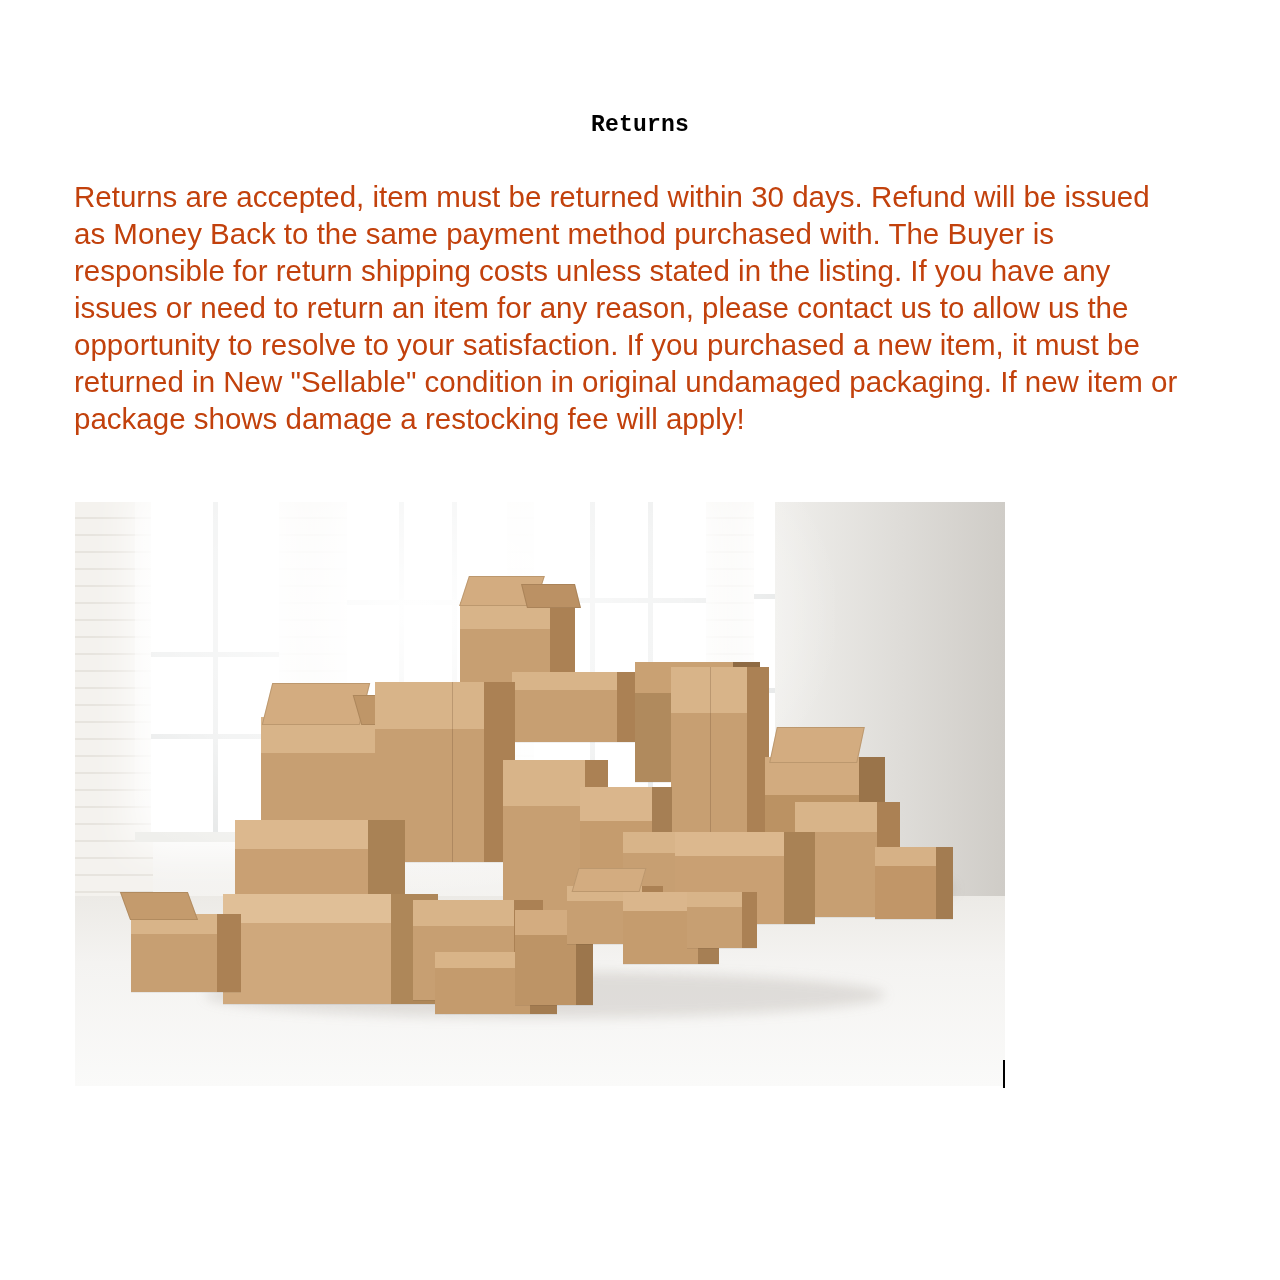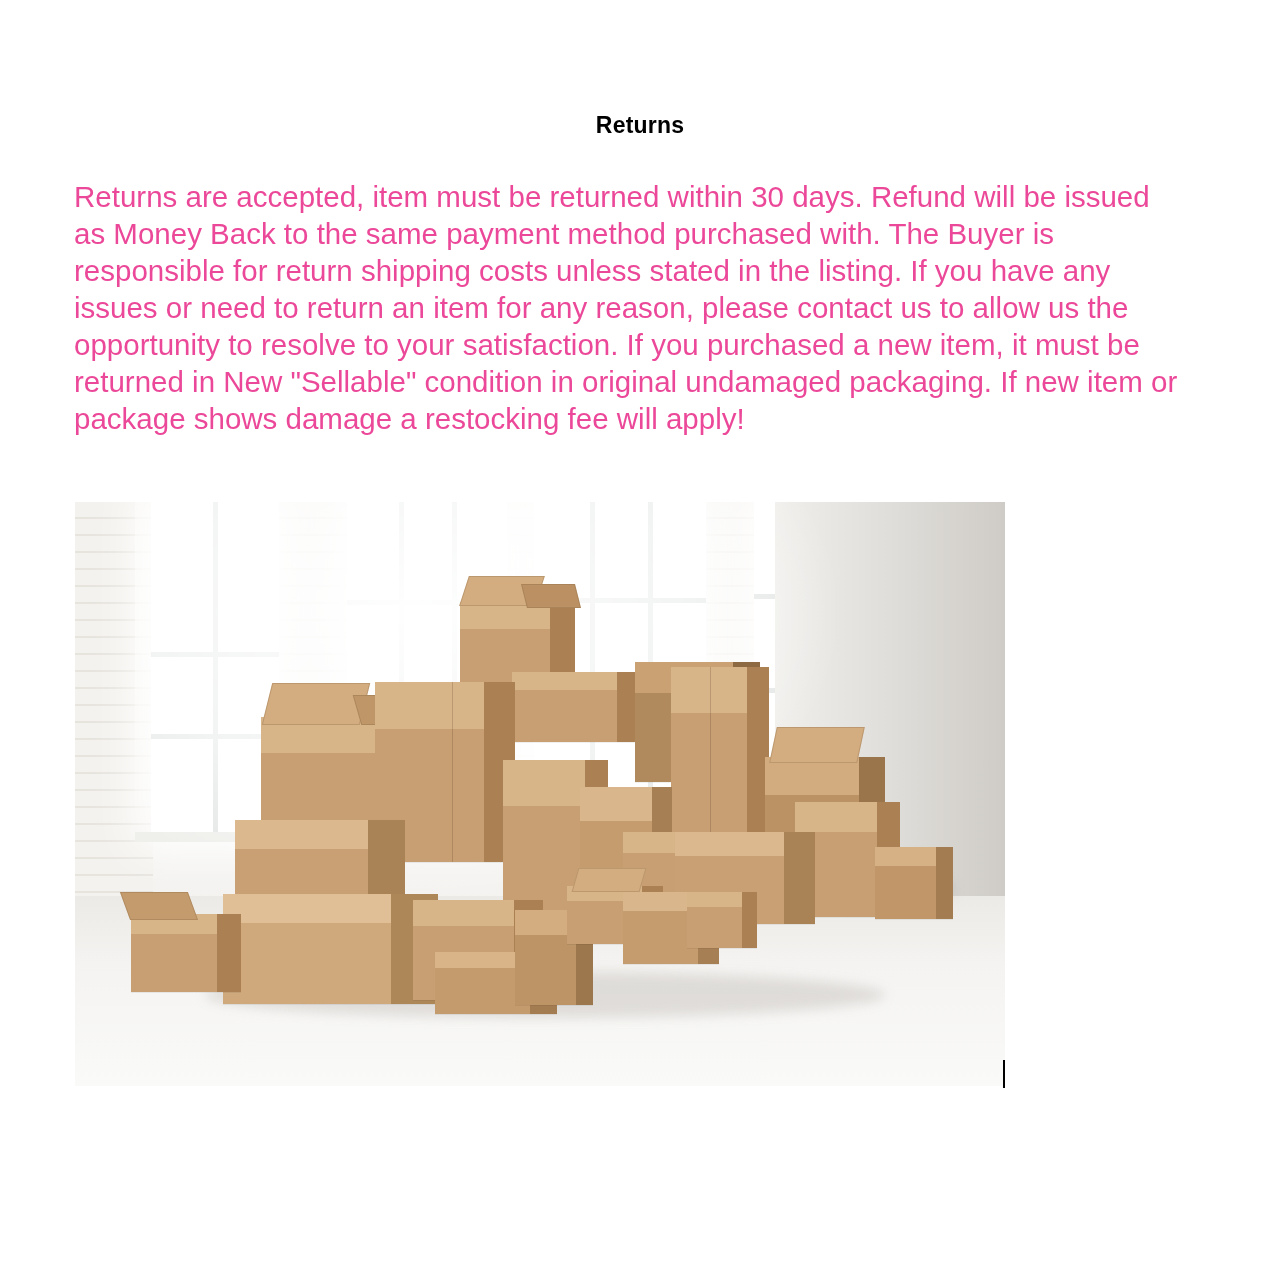--- a/index.html
+++ b/index.html
@@ -22,30 +22,31 @@
   }
   .doc-title {
     position: absolute;
     top: 112px;
     left: 0;
     width: 1280px;
     text-align: center;
     font-size: 23px;
     font-weight: bold;
     letter-spacing: 0.2px;
+    font-family: Liberation Mono, monospace;
   }
   .policy-text {
     position: absolute;
     top: 178px;
     left: 74px;
     width: 1115px;
     font-size: 29.5px;
     line-height: 37px;
     text-align: left;
-    color: #ec4899;
+    color: #c2410c;
   }
   .photo-frame {
     position: absolute;
     top: 502px;
     left: 75px;
     width: 930px;
     height: 584px;
     overflow: hidden;
     background: #f2f1ef;
   }

